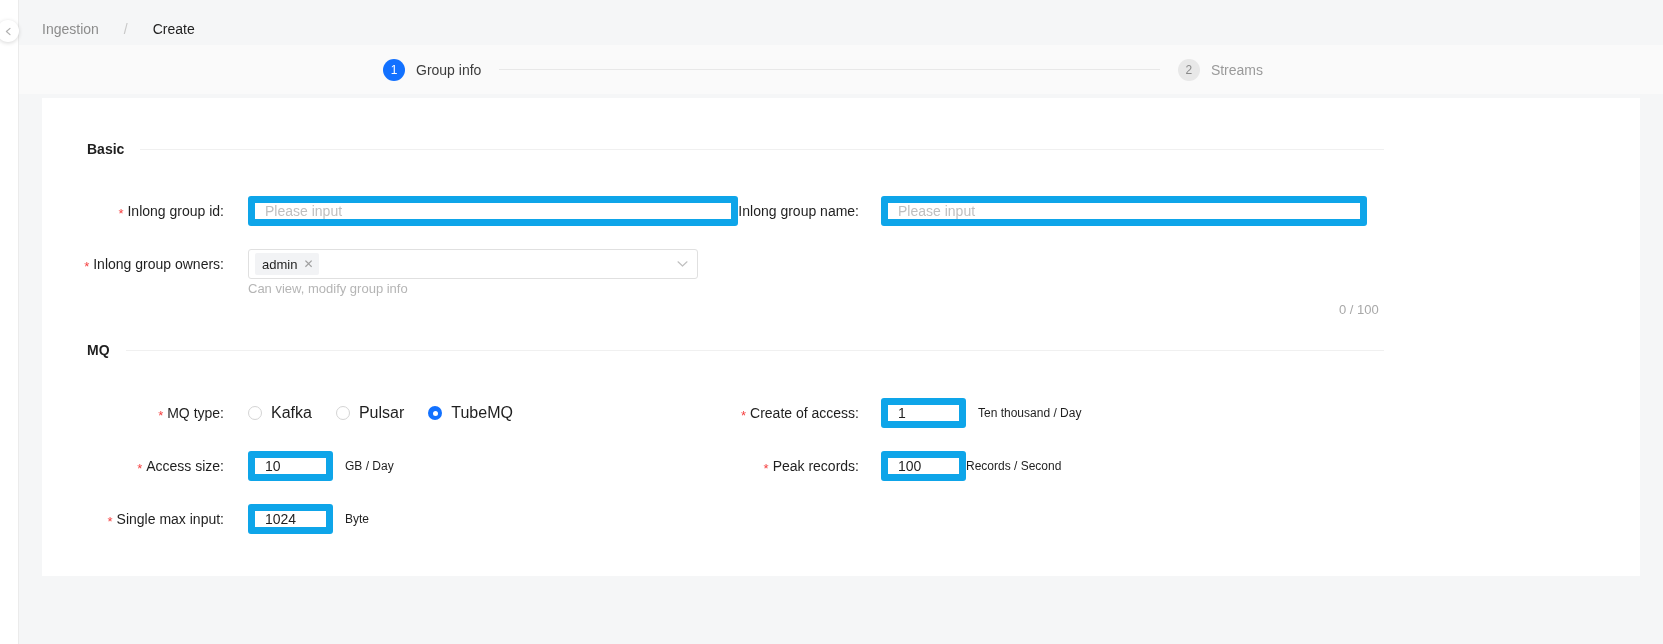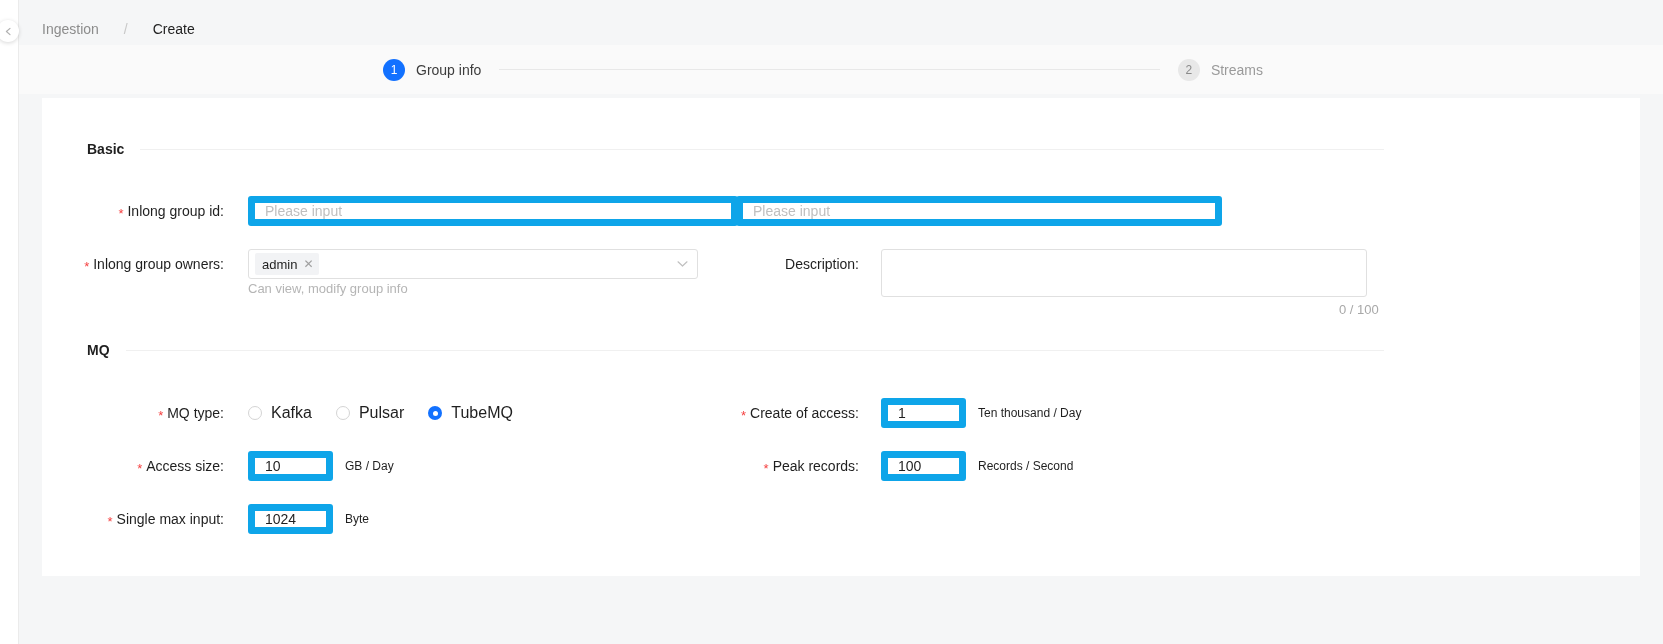--- a/index.html
+++ b/index.html
@@ -314,20 +314,23 @@
 
     <div class="field-row" style="left:45px; top:98px;">
       <div class="field-label" style="width:137px;">
         <span class="req-star">*</span>
         <span>Inlong group id:</span>
       </div>
       <input class="text-input" style="width: 490px; margin-left: 24px;" placeholder="Please input">
     </div>
 
     <div class="field-row" style="left:672px; top:98px;">
+      <div class="field-label" style="width:145px;">
+        <span>Inlong group name:</span>
+      </div>
       <input class="text-input" style="width: 486px; margin-left: 22px;" placeholder="Please input">
     </div>
 
     <div class="field-row" style="left:45px; top:151px;">
       <div class="field-label" style="width:137px;">
         <span class="req-star">*</span>
         <span>Inlong group owners:</span>
       </div>
       <div class="tag-select" style="width:450px; margin-left:24px;">
         <div class="tag-chip">
@@ -336,26 +339,20 @@
         </div>
         <span class="select-arrow">
           <svg width="11" height="8" viewBox="0 0 11 8">
             <polyline points="1,1.8 5.5,6 10,1.8" fill="none" stroke="#c0c0c0" stroke-width="1.2" stroke-linecap="round" stroke-linejoin="round"></polyline>
           </svg>
         </span>
       </div>
     </div>
     <div class="helper-text" style="left:206px; top:183px;">Can view, modify group info</div>
 
-    <div class="field-row" style="left:672px; top:151px; height:auto;">
-      <div class="field-label" style="width:145px;">
-        <span>Description:</span>
-      </div>
-      <textarea class="desc-textarea" style="width: 486px; height: 48px; margin-left: 22px;" placeholder=""></textarea>
-    </div>
     <div class="char-counter" style="left:1297px; top:204px;">0 / 100</div>
 
     <div class="section-head" id="section-mq">
       <div class="section-title">MQ</div>
       <div class="section-rule"></div>
     </div>
 
     <div class="field-row" style="left:45px; top:300px;">
       <div class="field-label" style="width:137px;">
         <span class="req-star">*</span>
@@ -394,21 +391,21 @@
       <input class="text-input" style="width: 85px; margin-left: 24px;" value="10">
       <span class="unit-text" style="margin-left:12px;">GB / Day</span>
     </div>
 
     <div class="field-row" style="left:672px; top:353px;">
       <div class="field-label" style="width:145px;">
         <span class="req-star">*</span>
         <span>Peak records:</span>
       </div>
       <input class="text-input" style="width: 85px; margin-left: 22px;" value="100">
-      <span class="unit-text" style="margin-left:12px;">Records / Second</span>
+      <span class="unit-text" style="">Records / Second</span>
     </div>
 
     <div class="field-row" style="left:45px; top:406px;">
       <div class="field-label" style="width:137px;">
         <span class="req-star">*</span>
         <span>Single max input:</span>
       </div>
       <input class="text-input" style="width: 85px; margin-left: 24px;" value="1024">
       <span class="unit-text" style="margin-left:12px;">Byte</span>
     </div>

